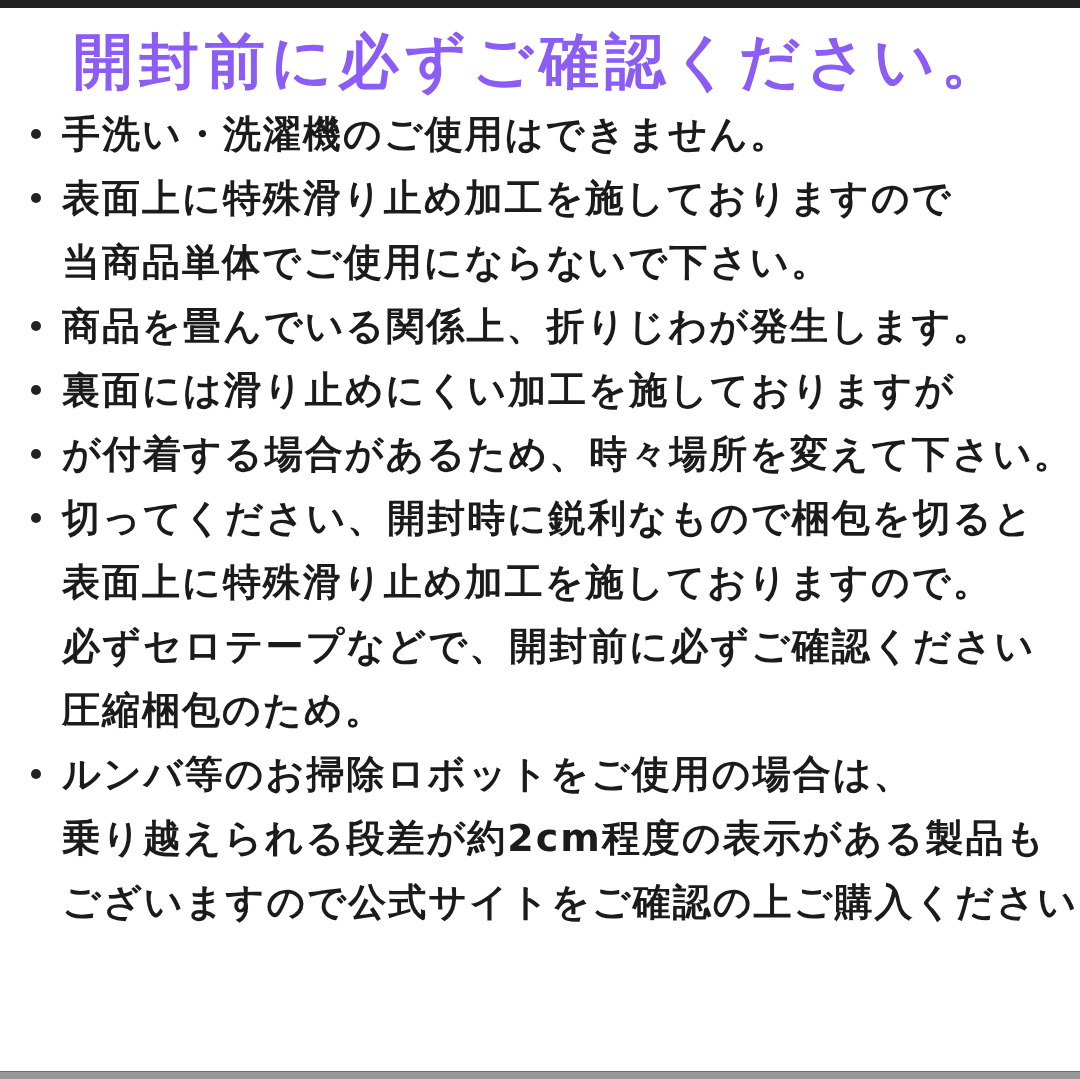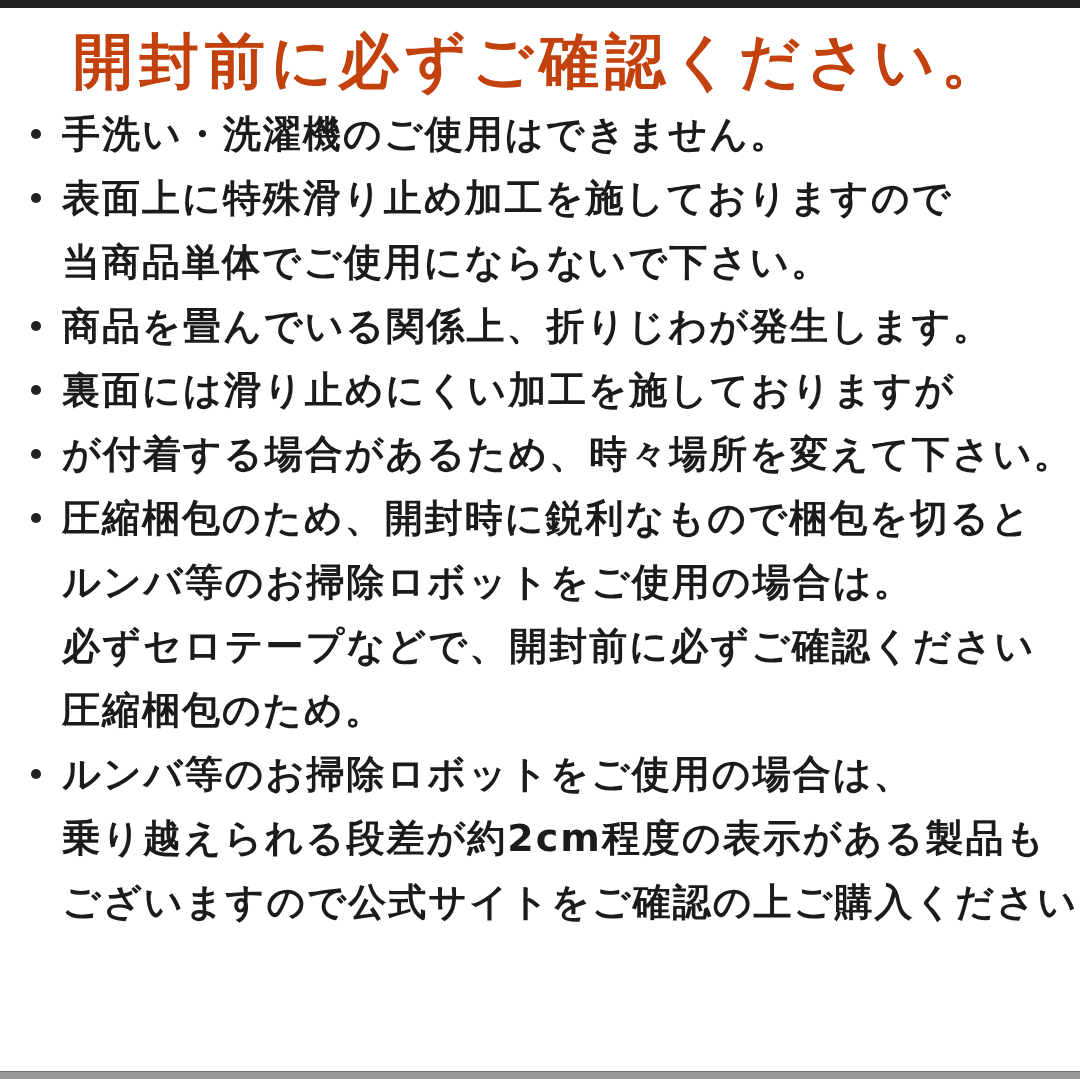--- a/index.html
+++ b/index.html
@@ -32,21 +32,21 @@
     box-sizing: border-box;
   }
   .title {
     margin: 26px 0 0 0;
     padding: 0;
     text-align: center;
     font-size: 60px;
     line-height: 70px;
     font-weight: bold;
     letter-spacing: 6px;
-    color: #c2410c;
+    color: #8b5cf6;
     white-space: nowrap;
   }
   .notes {
     margin-top: 6px;
   }
   .note {
     position: relative;
     padding-left: 62px;
   }
   .bullet {
@@ -98,22 +98,22 @@
       <div class="note-line">裏面には滑り止めにくい加工を施しておりますが</div>
     </div>
 
     <div class="note">
       <span class="bullet"></span>
       <div class="note-line">が付着する場合があるため、時々場所を変えて下さい。</div>
     </div>
 
     <div class="note">
       <span class="bullet"></span>
-      <div class="note-line">圧縮梱包のため、開封時に鋭利なもので梱包を切ると</div>
-      <div class="note-line">ルンバ等のお掃除ロボットをご使用の場合は。</div>
+      <div class="note-line">切ってください、開封時に鋭利なもので梱包を切ると</div>
+      <div class="note-line">表面上に特殊滑り止め加工を施しておりますので。</div>
       <div class="note-line">必ずセロテープなどで、開封前に必ずご確認ください</div>
       <div class="note-line">圧縮梱包のため。</div>
     </div>
 
     <div class="note">
       <span class="bullet"></span>
       <div class="note-line">ルンバ等のお掃除ロボットをご使用の場合は、</div>
       <div class="note-line">乗り越えられる段差が約2cm程度の表示がある製品も</div>
       <div class="note-line">ございますので公式サイトをご確認の上ご購入ください。</div>
     </div>

